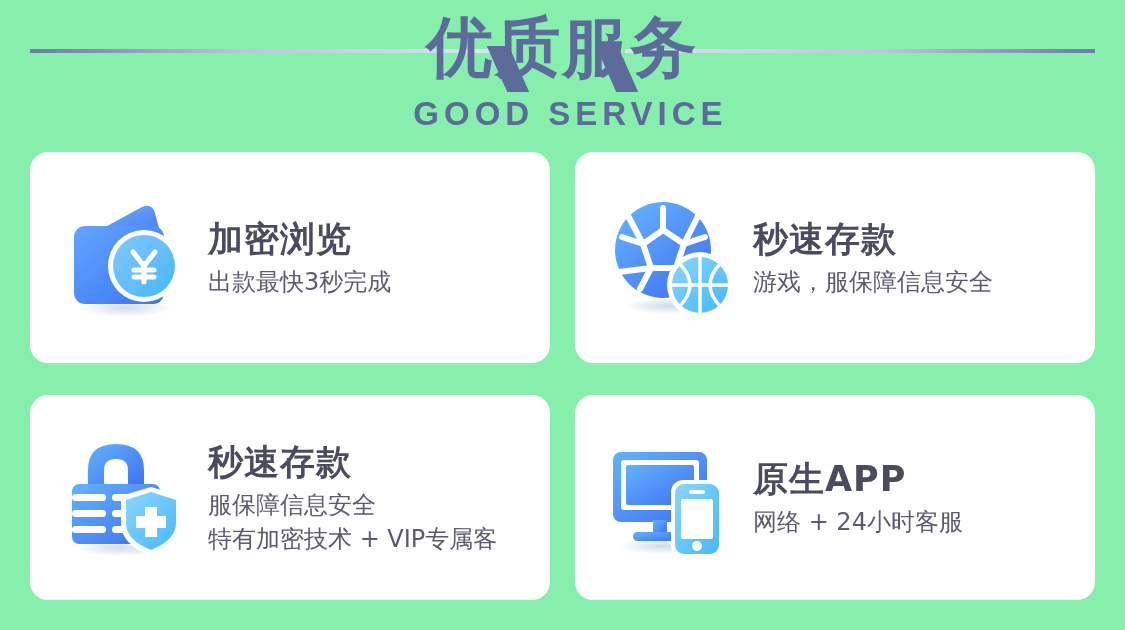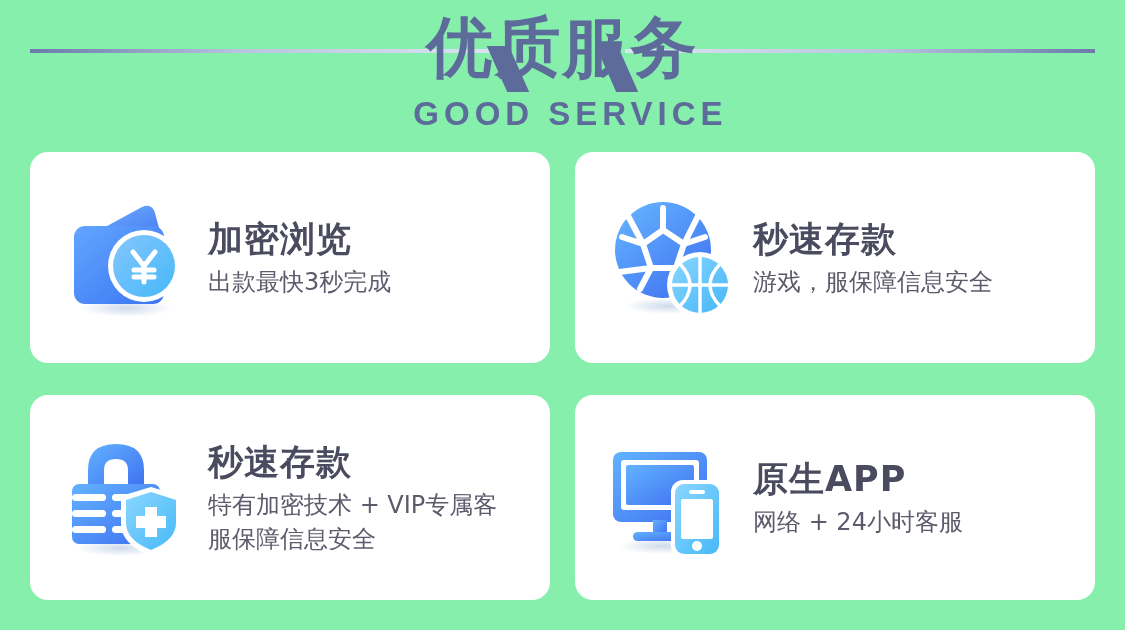--- a/index.html
+++ b/index.html
@@ -221,22 +221,22 @@
             <rect x="52" y="94" width="48" height="7" rx="3.5"></rect>
           </g>
           <path d="M91 55 L121 64 L121 92 Q121 112 91 124 Q61 112 61 92 L61 64 Z" fill="#ffffff"></path>
           <path d="M91 60 L116 68 L116 91 Q116 108 91 118 Q66 108 66 91 L66 68 Z" fill="url(#lgB)"></path>
           <path d="M85 75 L97 75 L97 84 L106 84 L106 96 L97 96 L97 105 L85 105 L85 96 L76 96 L76 84 L85 84 Z" fill="#ffffff"></path>
         </svg>
       </div>
       <div class="card-text">
         <div class="card-title">秒速存款</div>
         <div class="card-sub">
+          <span class="ln">服保障信息安全</span>
           <span class="ln">特有加密技术 + VIP专属客</span>
-          <span class="ln">服保障信息安全</span>
         </div>
       </div>
     </div>
 
     <div class="card">
       <div class="icon-wrap">
         <svg viewBox="0 0 132 132" xmlns="http://www.w3.org/2000/svg">
           <defs>
             <linearGradient id="mgA" x1="0" y1="0" x2="1" y2="1">
               <stop offset="0" stop-color="#62b3ff"></stop>

